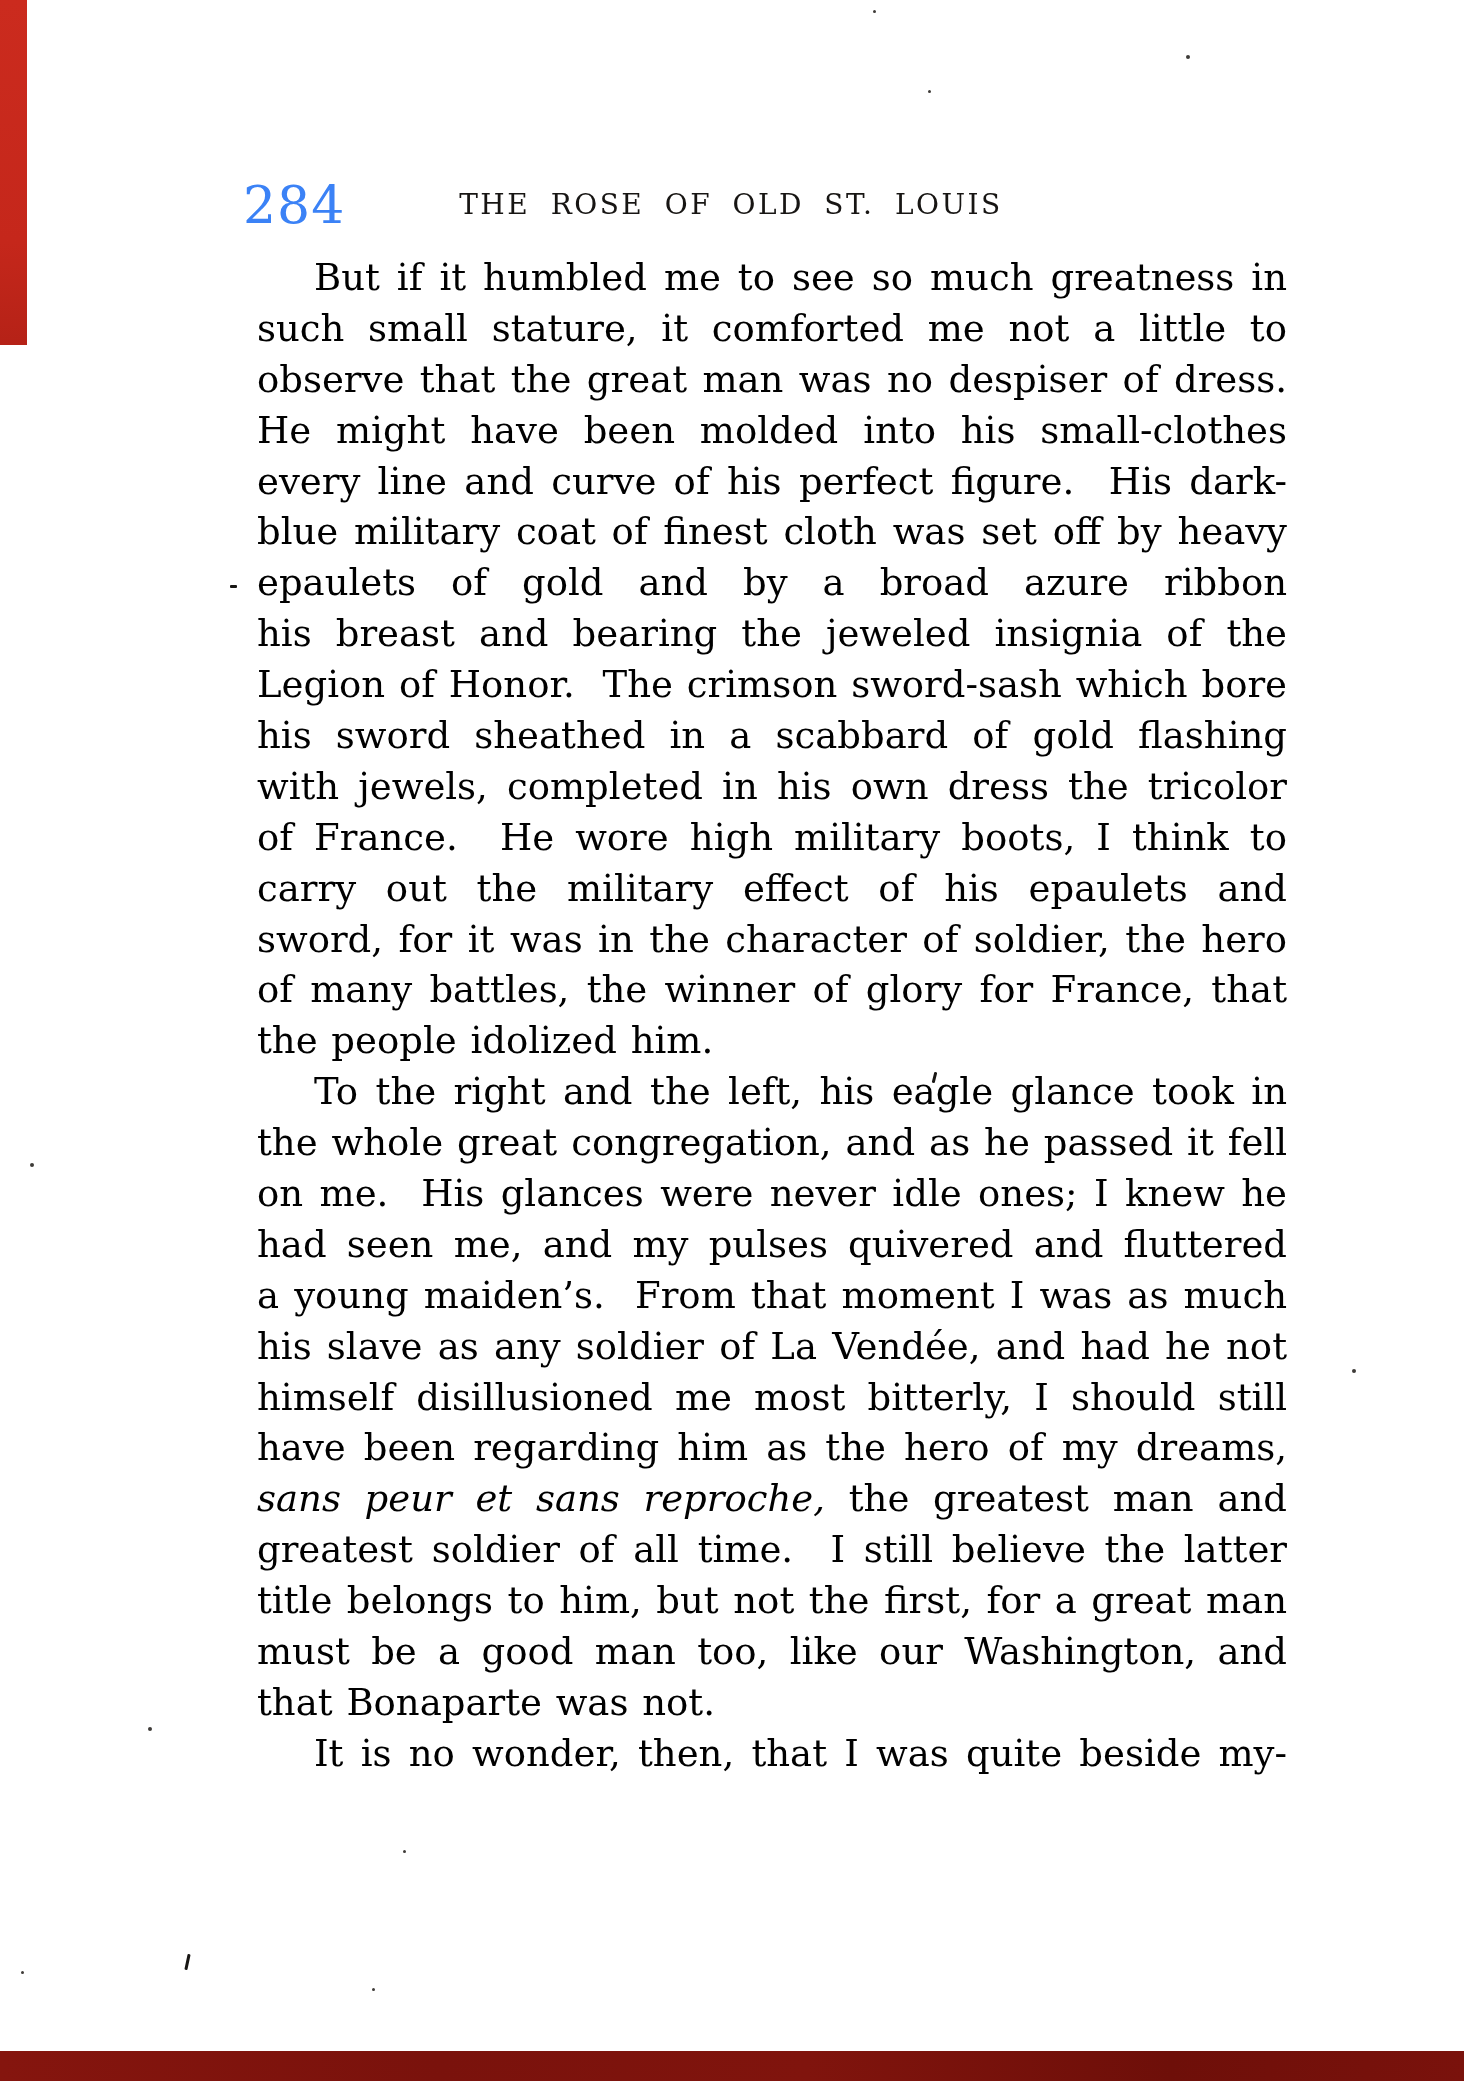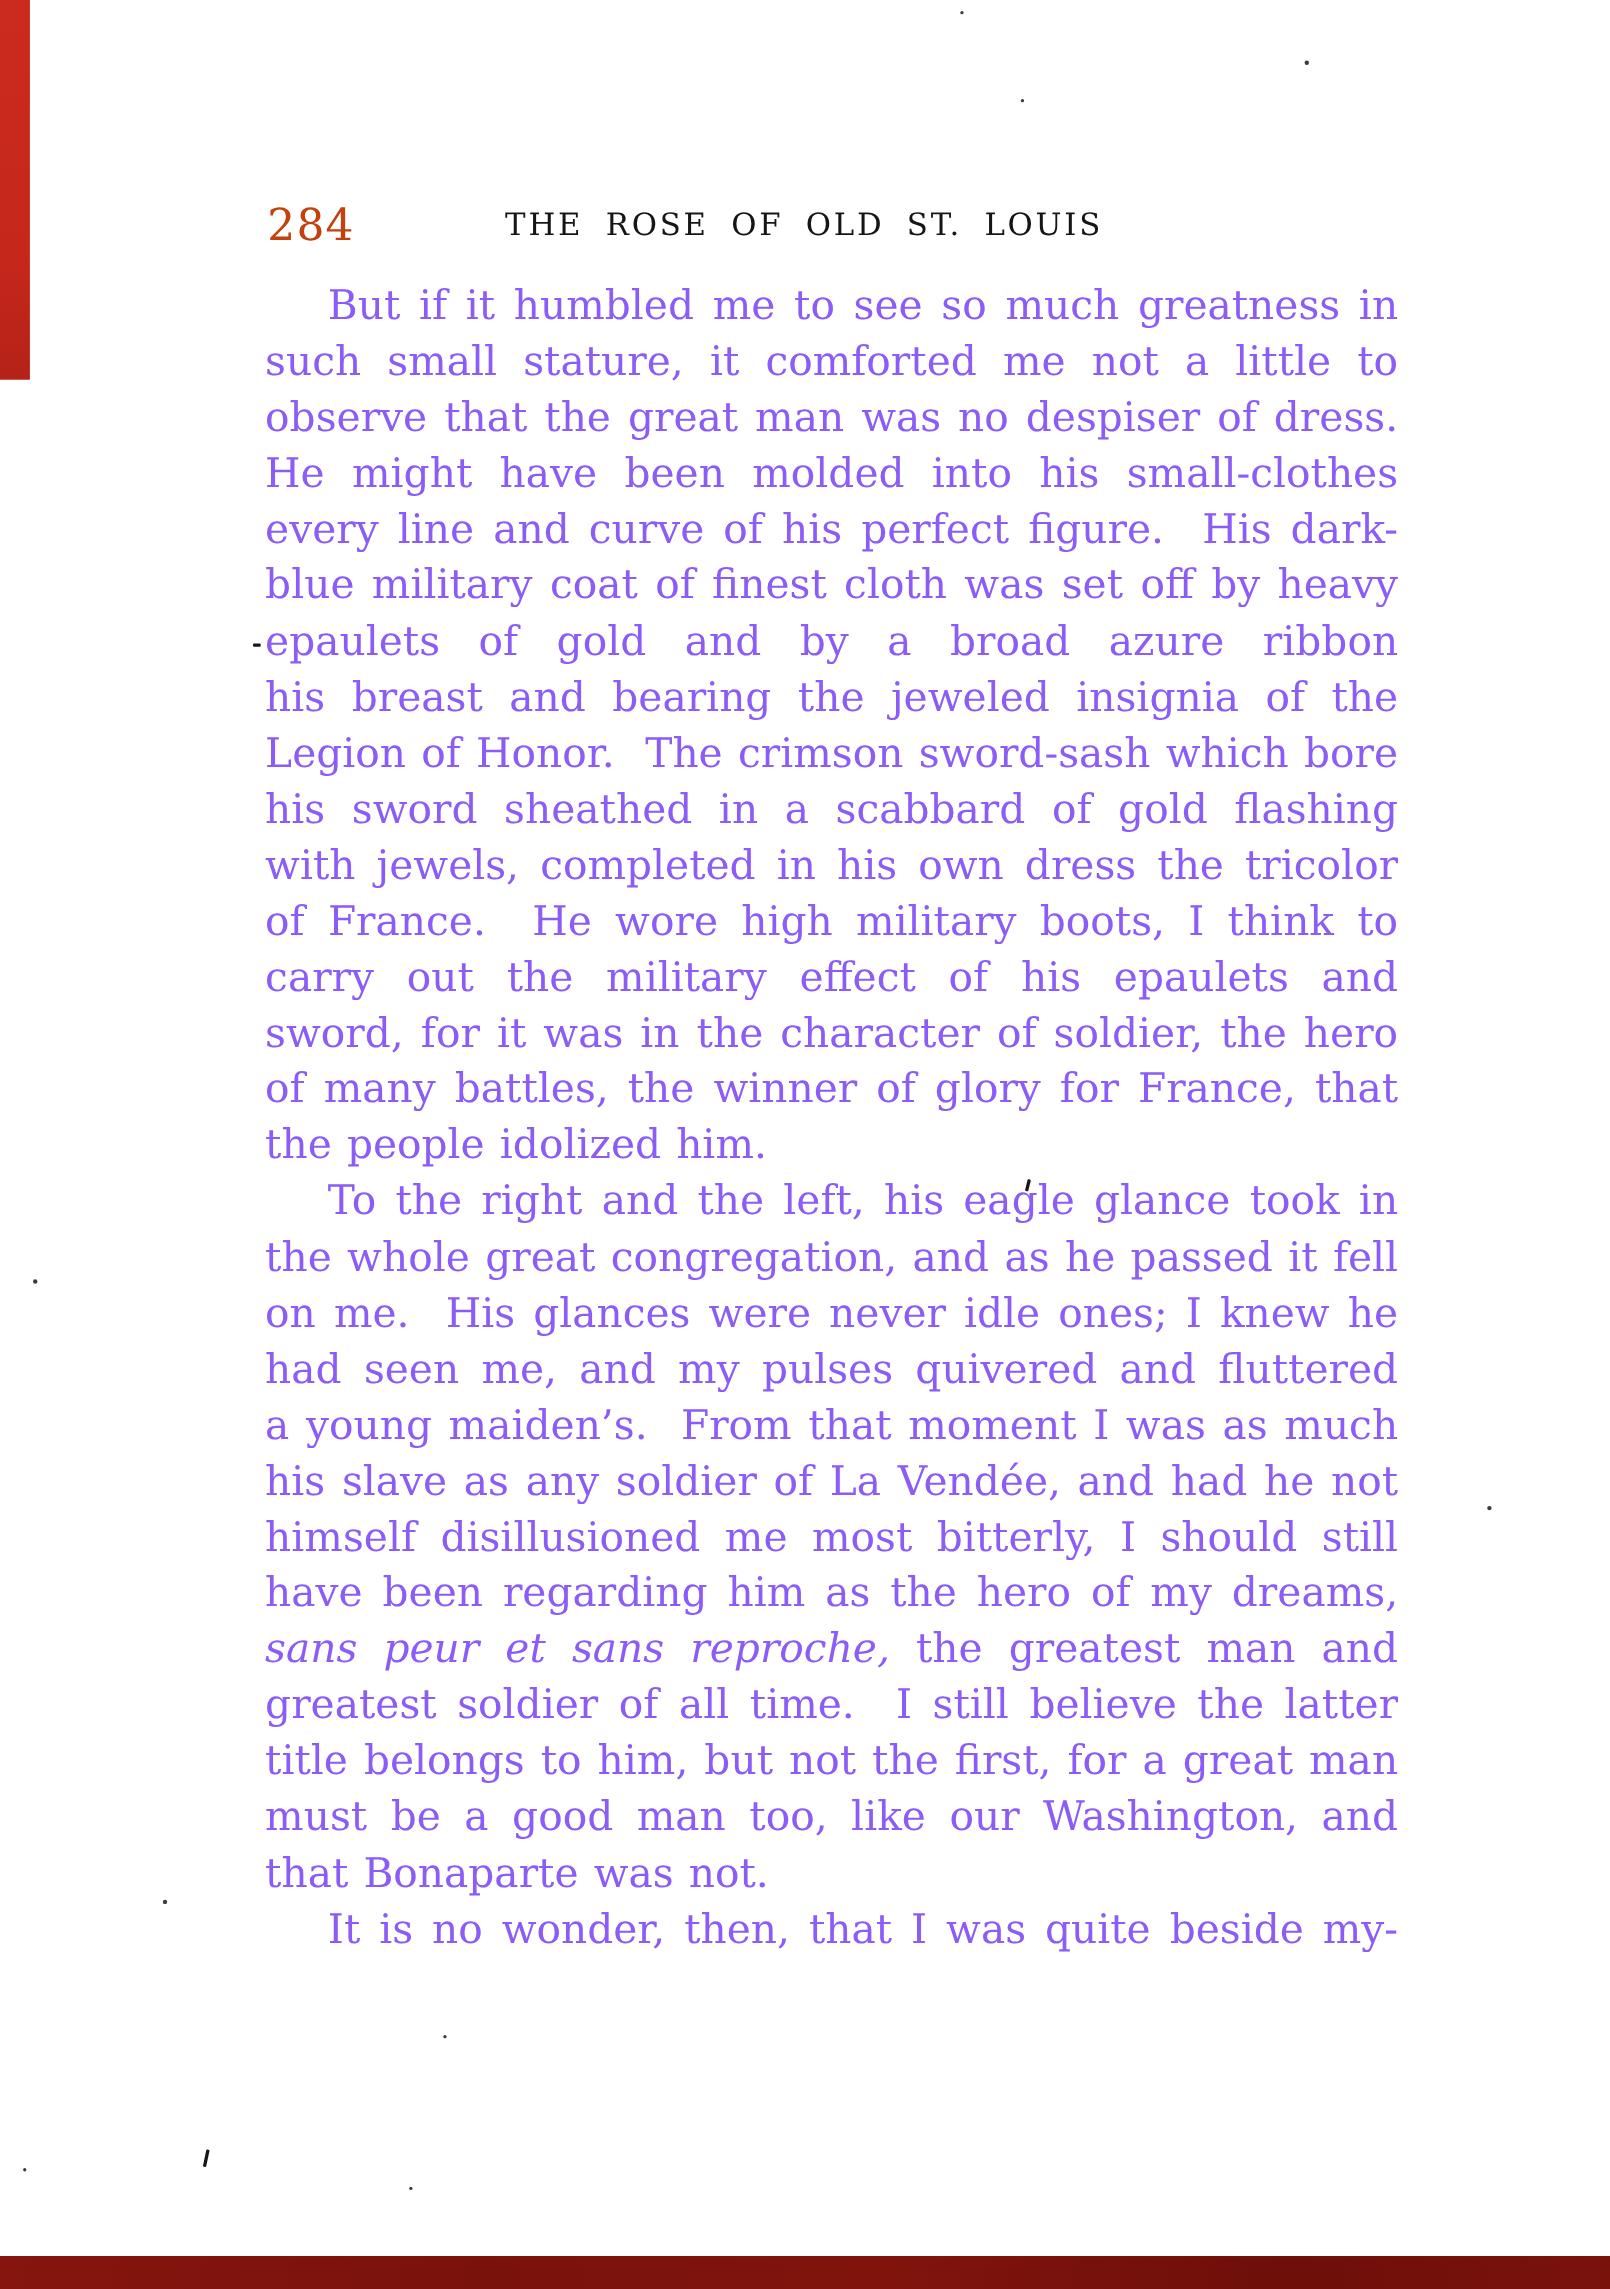--- a/index.html
+++ b/index.html
@@ -22,21 +22,21 @@
   }
   .edge-bottom {
     position: absolute; left: 0; bottom: 0;
     width: 1464px; height: 30px;
     background: linear-gradient(90deg, #85150e 0%, #7a120c 30%, #80140d 55%, #6e0f09 80%, #7a120c 100%);
   }
   
   .header { position: absolute; left: 0; top: 181px; width: 1464px; height: 48px; }
   .pagenum {
     position: absolute; left: 243px; top: 0;
-    font-size: 40px; line-height: 48px; color: #c2410c;
+    font-size: 52px; line-height: 48px; color: #3b82f6;
     letter-spacing: 1px;
   }
   .running-title {
     position: absolute; left: 731px; top: 0;
     transform: translateX(-50%);
     white-space: nowrap;
     font-size: 28px; line-height: 48px; color: #171513;
     letter-spacing: 2.5px; word-spacing: 9px;
   }
   
@@ -74,21 +74,21 @@
 <div class="page" style="background: rgb(255, 255, 255);">
 
   <div class="edge-left" style="background-color: rgb(197, 40, 28);"></div>
   <div class="edge-bottom" style="background-color: rgb(122, 18, 12);"></div>
 
   <div class="header">
     <span class="pagenum">284</span>
     <span class="running-title">THE ROSE OF OLD ST. LOUIS</span>
   </div>
 
-  <div class="text-block" style="color: #8b5cf6;">
+  <div class="text-block" style="color: #000000; margin-left: 16px;">
       <div class="line indent"><span>But if it humbled me to see so much greatness in</span></div>
       <div class="line"><span>such small stature, it comforted me not a little to</span></div>
       <div class="line"><span>observe that the great man was no despiser of dress.</span></div>
       <div class="line"><span>He might have been molded into his small-clothes and</span></div>
       <div class="line"><span>every line and curve of his perfect figure.&nbsp; His dark-</span></div>
       <div class="line"><span>blue military coat of finest cloth was set off by heavy</span></div>
       <div class="line"><span>epaulets of gold and by a broad azure ribbon crossing</span></div>
       <div class="line"><span>his breast and bearing the jeweled insignia of the</span></div>
       <div class="line"><span>Legion of Honor.&nbsp; The crimson sword-sash which bore</span></div>
       <div class="line"><span>his sword sheathed in a scabbard of gold flashing</span></div>

